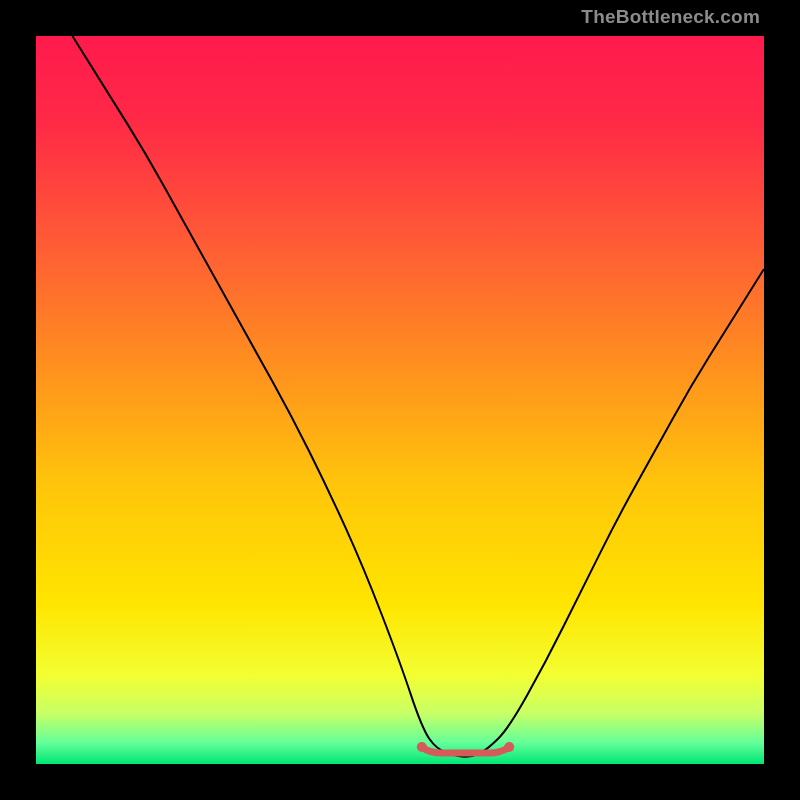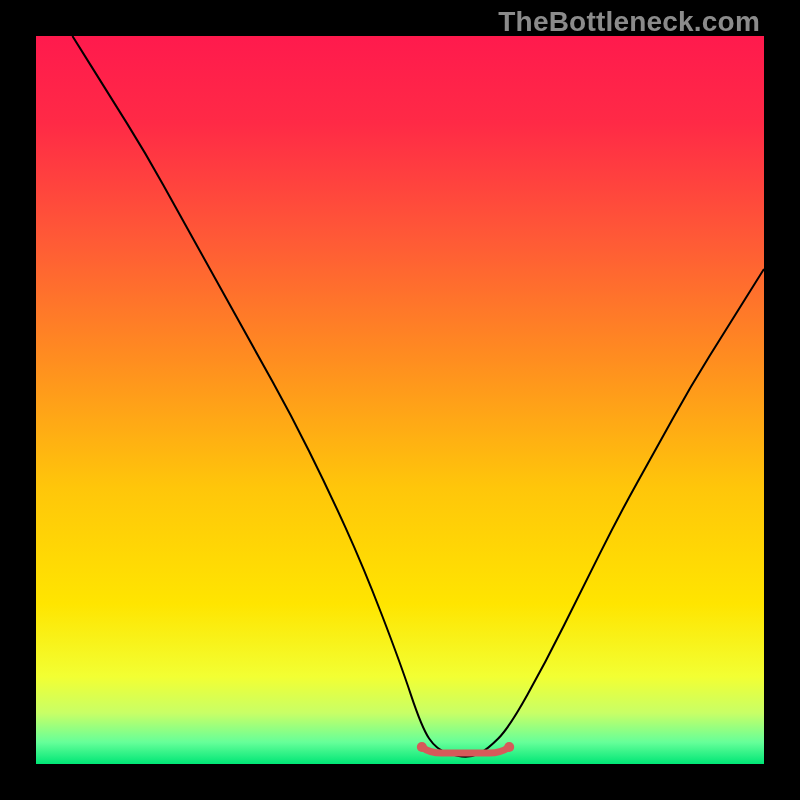--- a/index.html
+++ b/index.html
@@ -38,21 +38,21 @@
     left: 0;
     top: 0;
     width: 100%;
     height: 100%;
   }
   .watermark {
     position: absolute;
     top: 6px;
     right: 40px;
     font-family: Arial, Helvetica, sans-serif;
-    font-size: 28px;
+    font-size: 19px;
     font-weight: 600;
     color: #8b8b8b;
     letter-spacing: 0.2px;
   }
 </style>
 </head>
 <body>
 
 <div class="frame">
 

